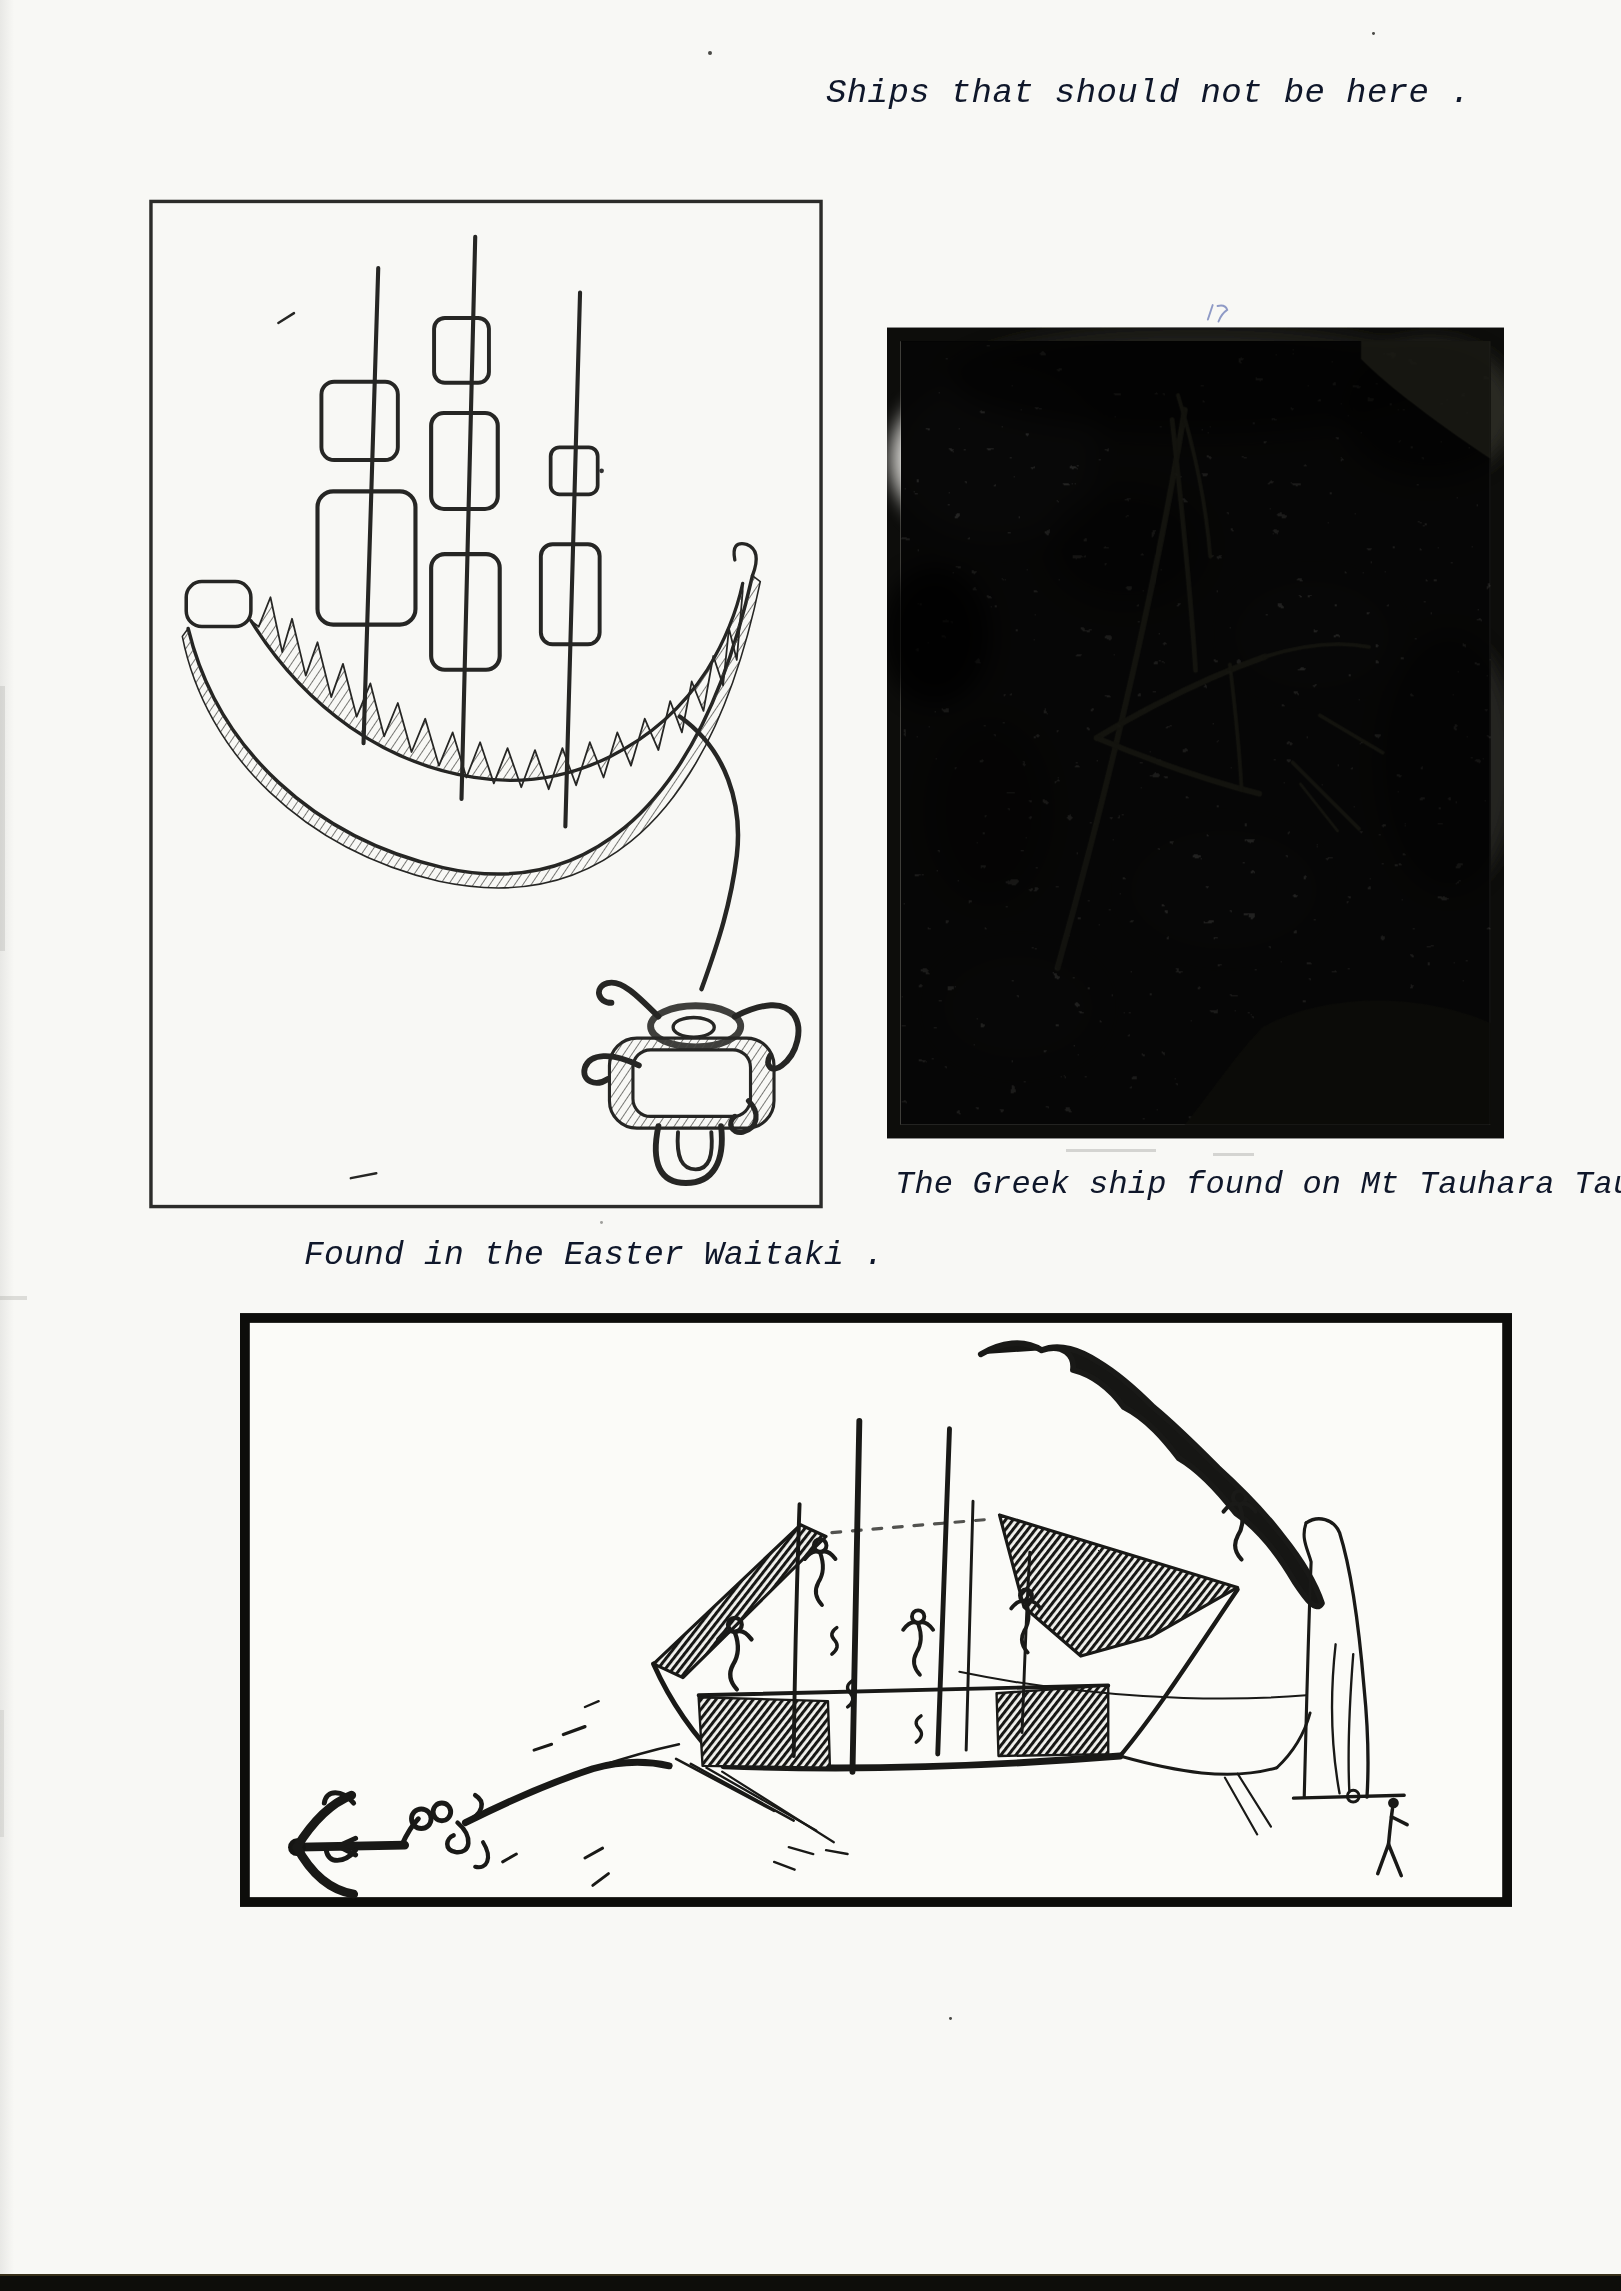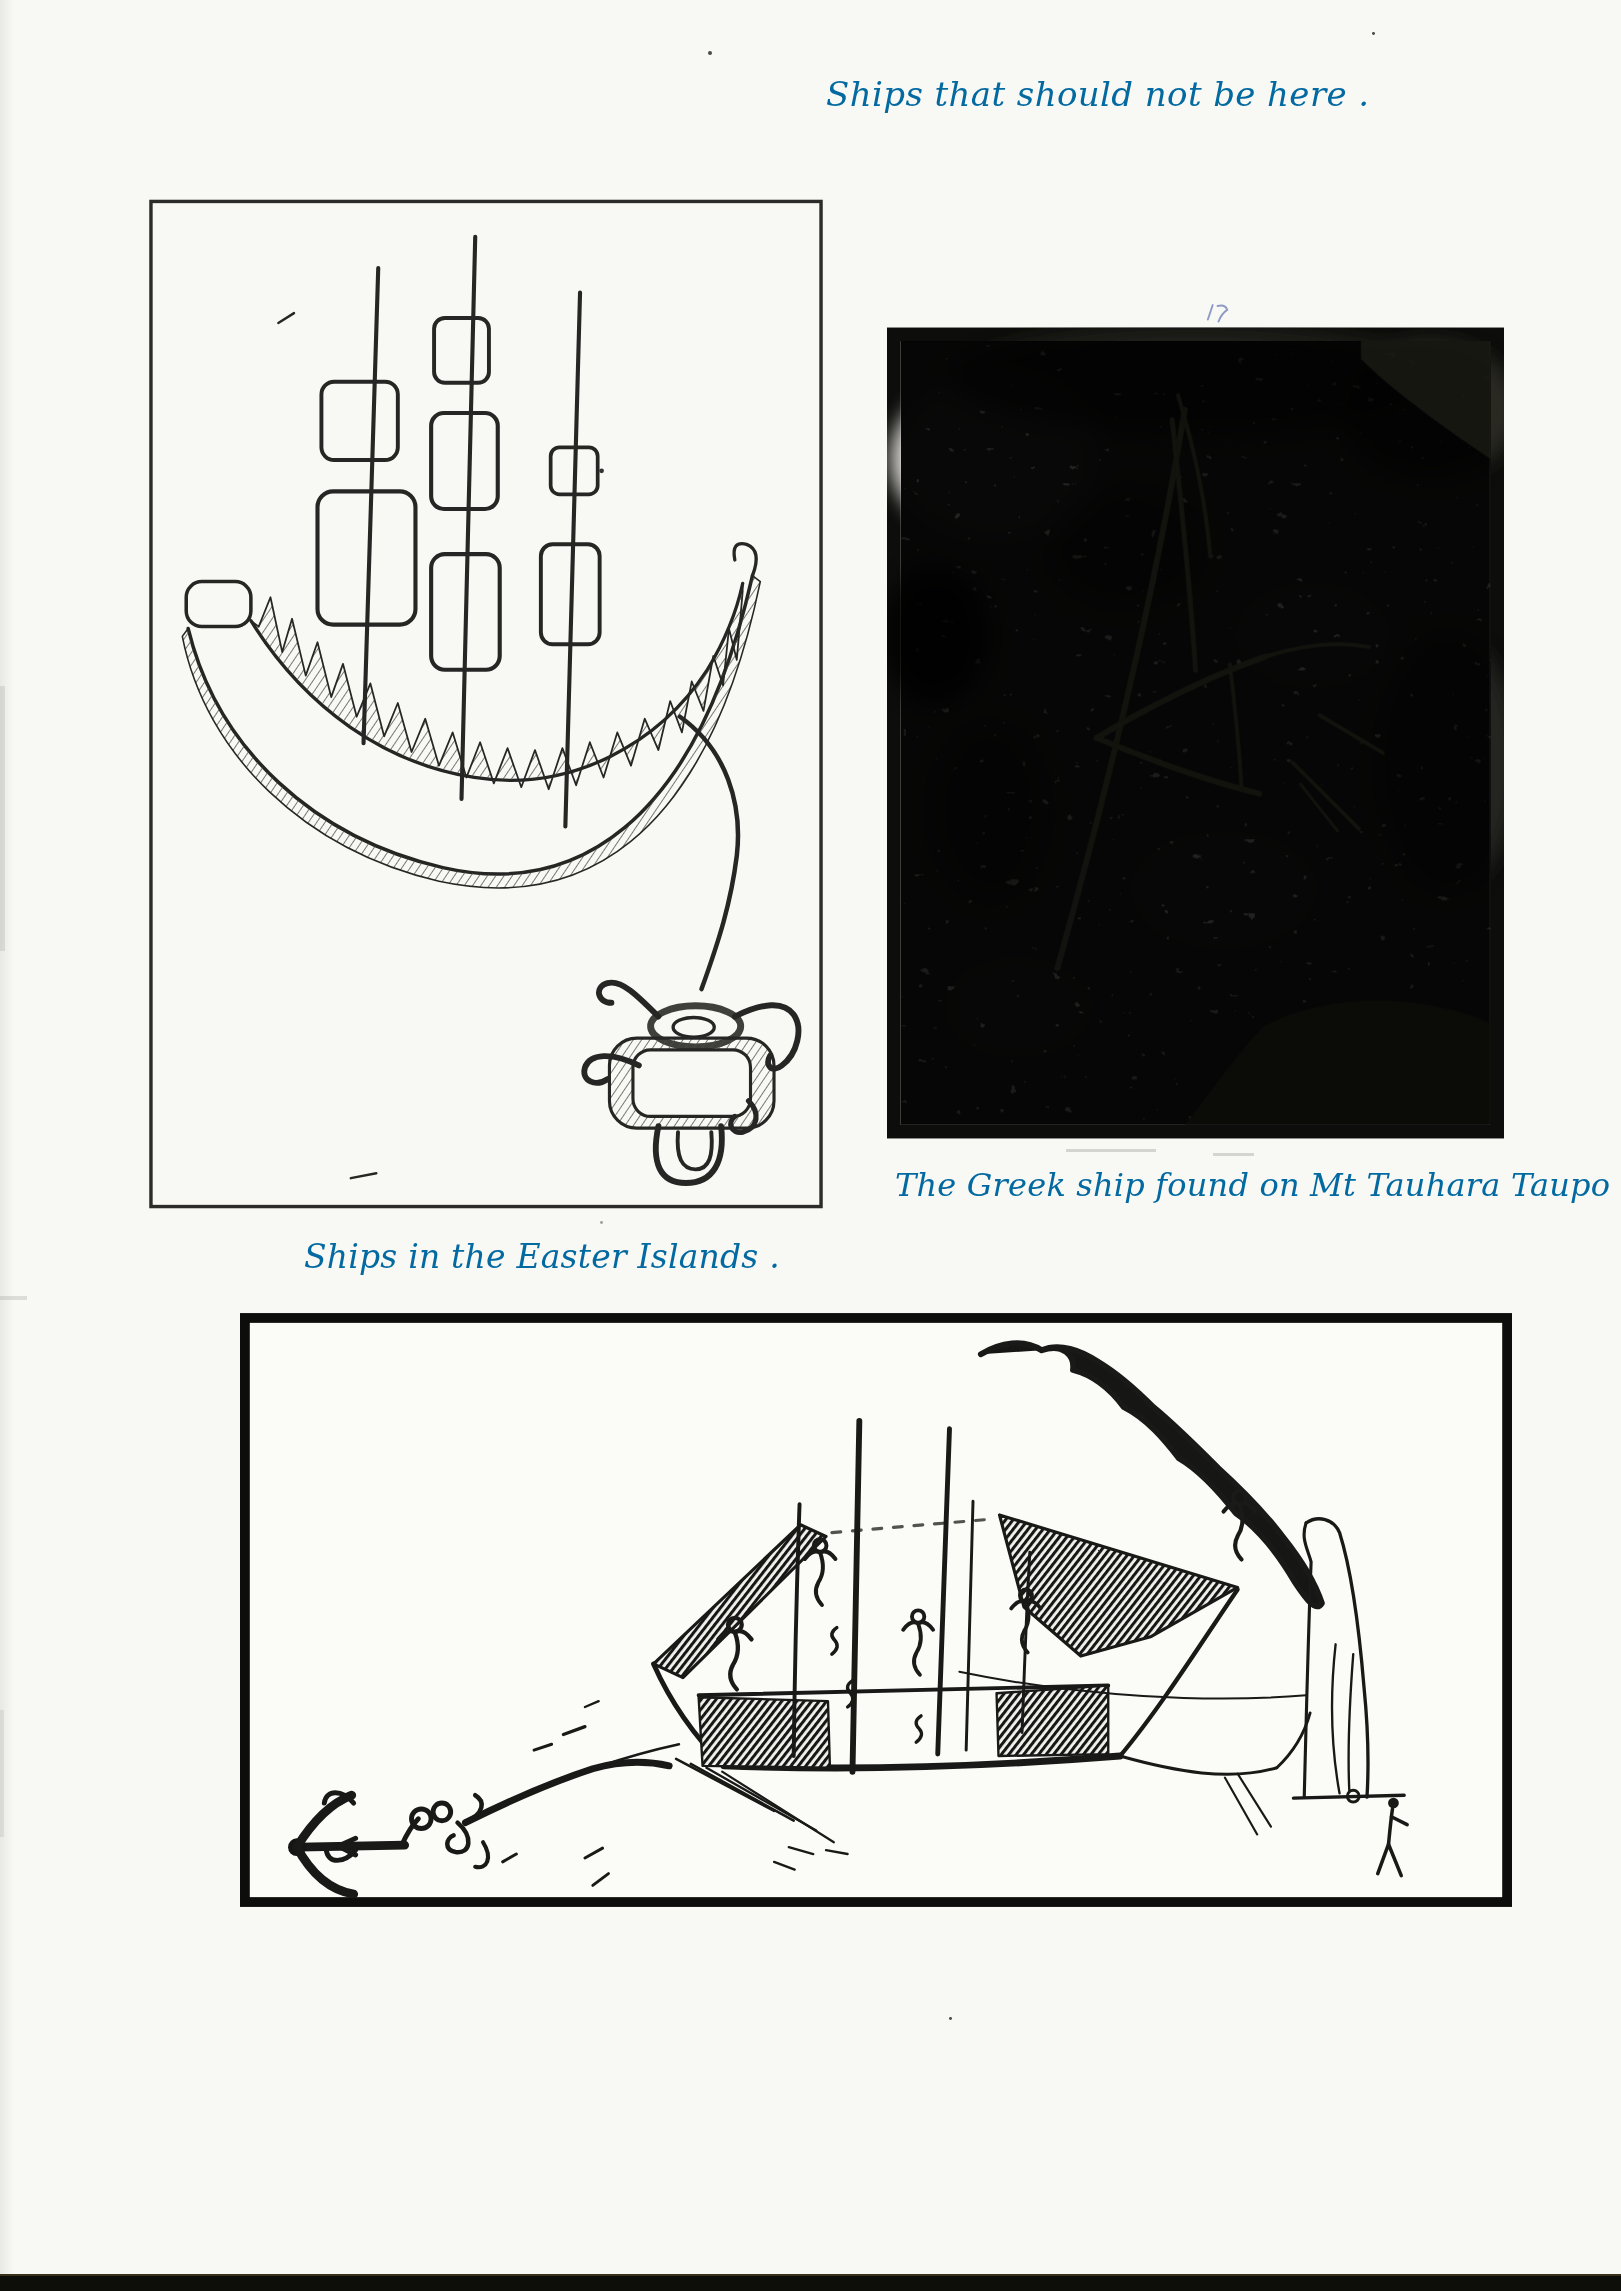--- a/index.html
+++ b/index.html
@@ -7,21 +7,21 @@
     position:relative;width:1621px;height:2292px;overflow:hidden;
     background:#f8f8f5;
     font-family:"DejaVu Serif", serif;
   }
   .page::before{ 
     content:"";position:absolute;left:0;top:0;width:13.7px;height:100%;
     background:linear-gradient(to right, rgba(90,90,90,.10), rgba(90,90,90,0));
     pointer-events:none;
   }
   .caption{
-    position:absolute;font-style:italic;color:#0369a1;white-space:nowrap;
+    position:absolute;font-style:italic;color:#0f172a;white-space:nowrap;font-family:Liberation Mono, monospace;
   }
   .title{font-size:34px;letter-spacing:0.4px;}
   .cap{font-size:33px;letter-spacing:0.2px;}
   .cap-greek{font-size:32px;}
   .cap-duntroon{line-height:52px;white-space:normal;width:1039px;}
   .cap-duntroon span{display:block;white-space:nowrap;}
   .figsvg{position:absolute;display:block;}
   .speck{position:absolute;background:#4a4a46;border-radius:50%;}
   .streak{position:absolute;background:#9a9a96;}
   .bottom-band{
@@ -101,21 +101,21 @@
 
       <path d="M 500,884 C 472,870 450,872 445,886 C 441,900 456,906 468,898" stroke-width="6"></path>
 
       <path d="M 612,920 C 624,932 622,948 606,952 C 594,954 590,942 598,936" stroke-width="5.4"></path>
 
       <path d="M 520,946 C 512,984 522,1004 548,1004 C 576,1004 588,982 584,946" stroke-width="6"></path>
       <path d="M 540,952 C 538,978 544,990 558,990 C 572,990 576,976 574,952" stroke-width="4"></path>
     </g>
   </svg>
 
-  <div class="caption cap" style="left:304px;top:1237px;">Ships in the Easter Islands .</div>
+  <div class="caption cap" style="left:304px;top:1237px;">Found in the Easter Waitaki .</div>
 
   <svg class="figsvg" style="left:887px;top:327px;" width="617" height="812" viewBox="0 0 630 828">
     <defs>
       <filter id="grainA" x="-5%" y="-5%" width="110%" height="110%">
         <feTurbulence type="fractalNoise" baseFrequency="0.38" numOctaves="4" seed="11" stitchTiles="stitch" result="t"></feTurbulence>
         <feColorMatrix in="t" type="matrix" values="0 0 0 0 0  0 0 0 0 0  0 0 0 0 0  .9 .9 .9 0 0" result="a"></feColorMatrix>
         <feComponentTransfer in="a">
             <feFuncA type="discrete" tableValues="0 0 0 1 1"></feFuncA>
           </feComponentTransfer>
         <feComposite operator="in" in2="SourceGraphic"></feComposite>

